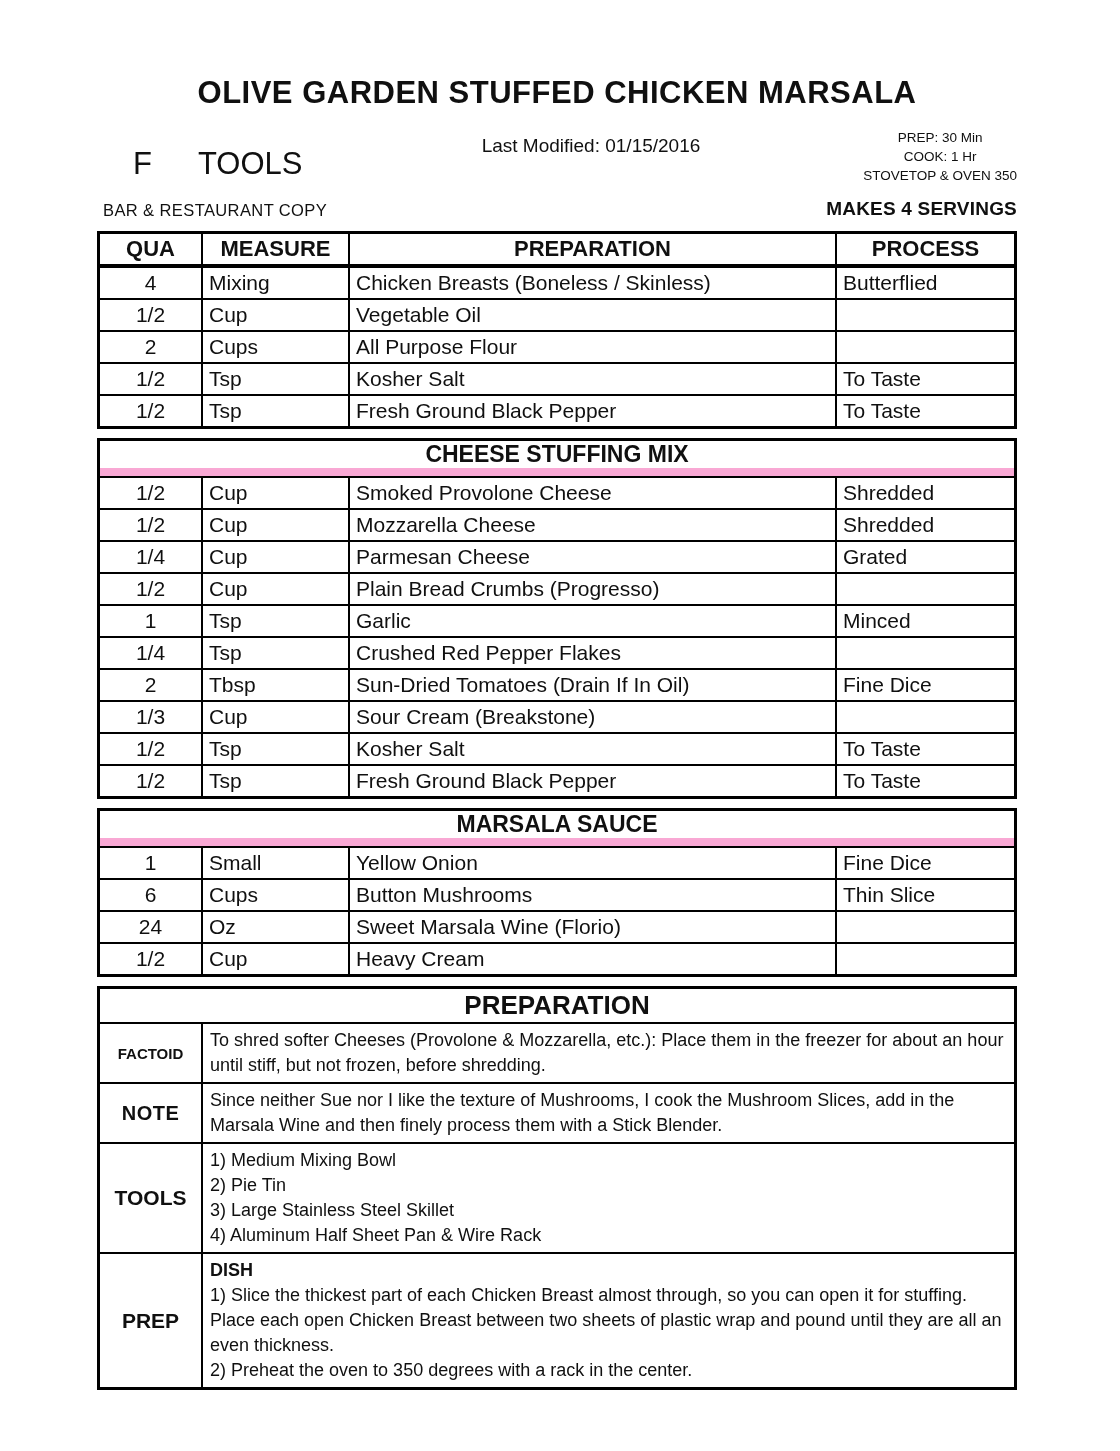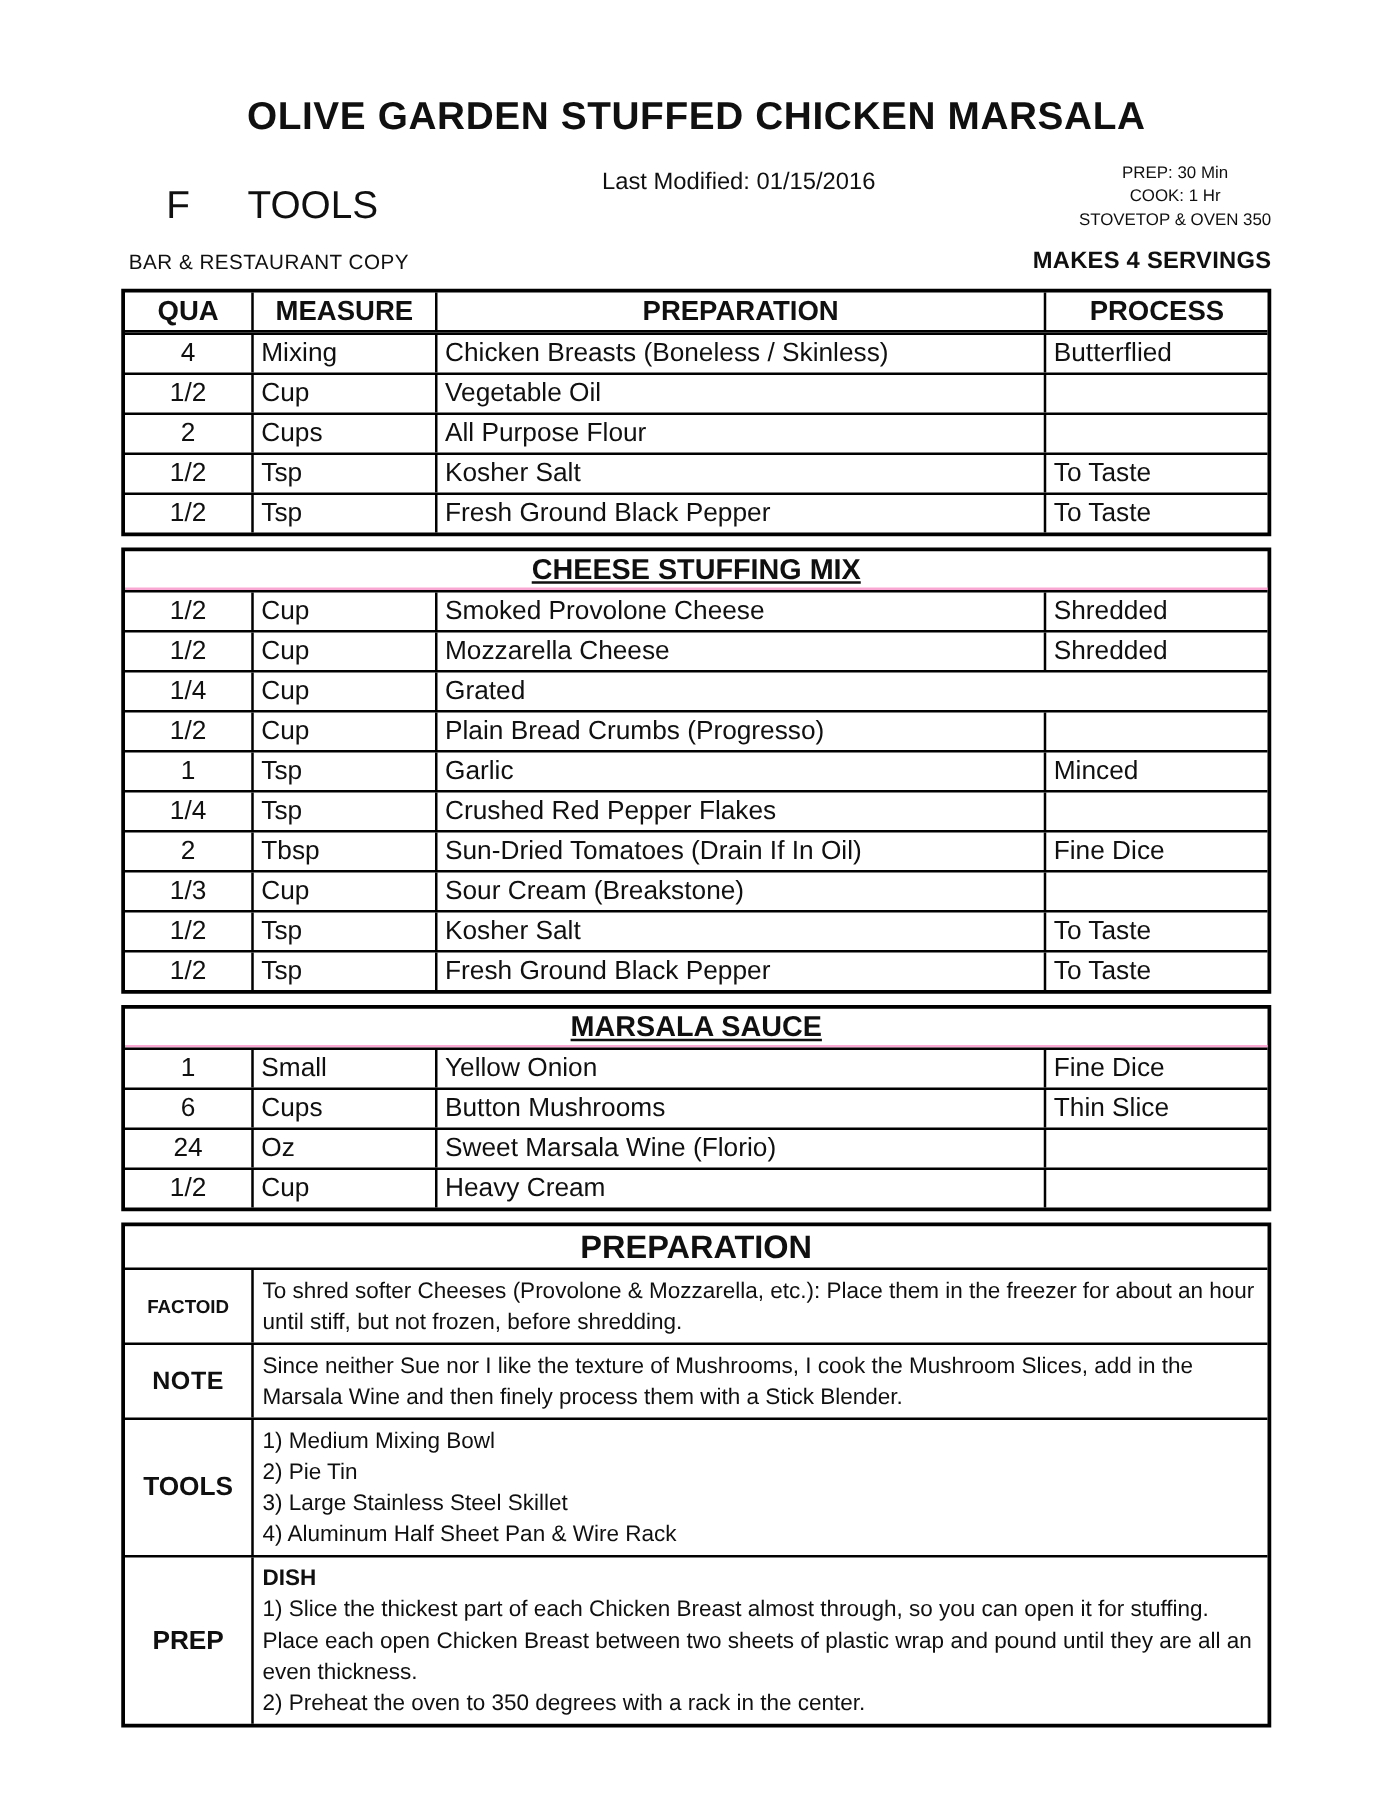--- a/index.html
+++ b/index.html
@@ -52,24 +52,24 @@
     display: flex; align-items: center;
     font-size: 21px; line-height: 26px;
     border-left: 2px solid #000;
     padding: 1px 6px;
     overflow: hidden; white-space: nowrap;
   }
   .trow .c:first-child { border-left: none; }
   .c.qua { justify-content: center; padding: 1px 2px; }
   .thead .c { justify-content: center; font-weight: bold; font-size: 22px; }
   .section-head {
-    border-bottom: 2px solid #f9a8d4;
+    border-bottom: 8px solid #f9a8d4;
     min-height: 31px;
     display: flex; align-items: center; justify-content: center;
-    font-weight: bold; font-size: 23px; text-decoration: underline;
+    font-weight: bold; font-size: 23px;
   }
 
   
   .prep-title {
     min-height: 35px;
     display: flex; align-items: center; justify-content: center;
     font-weight: bold; font-size: 26px;
     border-bottom: 2px solid #000;
   }
   .prow { display: grid; grid-template-columns: 103px 1fr; border-top: 2px solid #000; }
@@ -162,20 +162,21 @@
       </div>
       <div class="trow">
         <div class="c qua">1/2</div>
         <div class="c">Cup</div>
         <div class="c">Mozzarella Cheese</div>
         <div class="c">Shredded</div>
       </div>
       <div class="trow">
         <div class="c qua">1/4</div>
         <div class="c">Cup</div>
+        <div class="c">Parmesan Cheese</div>
         <div class="c">Grated</div>
       </div>
       <div class="trow">
         <div class="c qua">1/2</div>
         <div class="c">Cup</div>
         <div class="c">Plain Bread Crumbs (Progresso)</div>
         <div class="c"></div>
       </div>
       <div class="trow">
         <div class="c qua">1</div>

